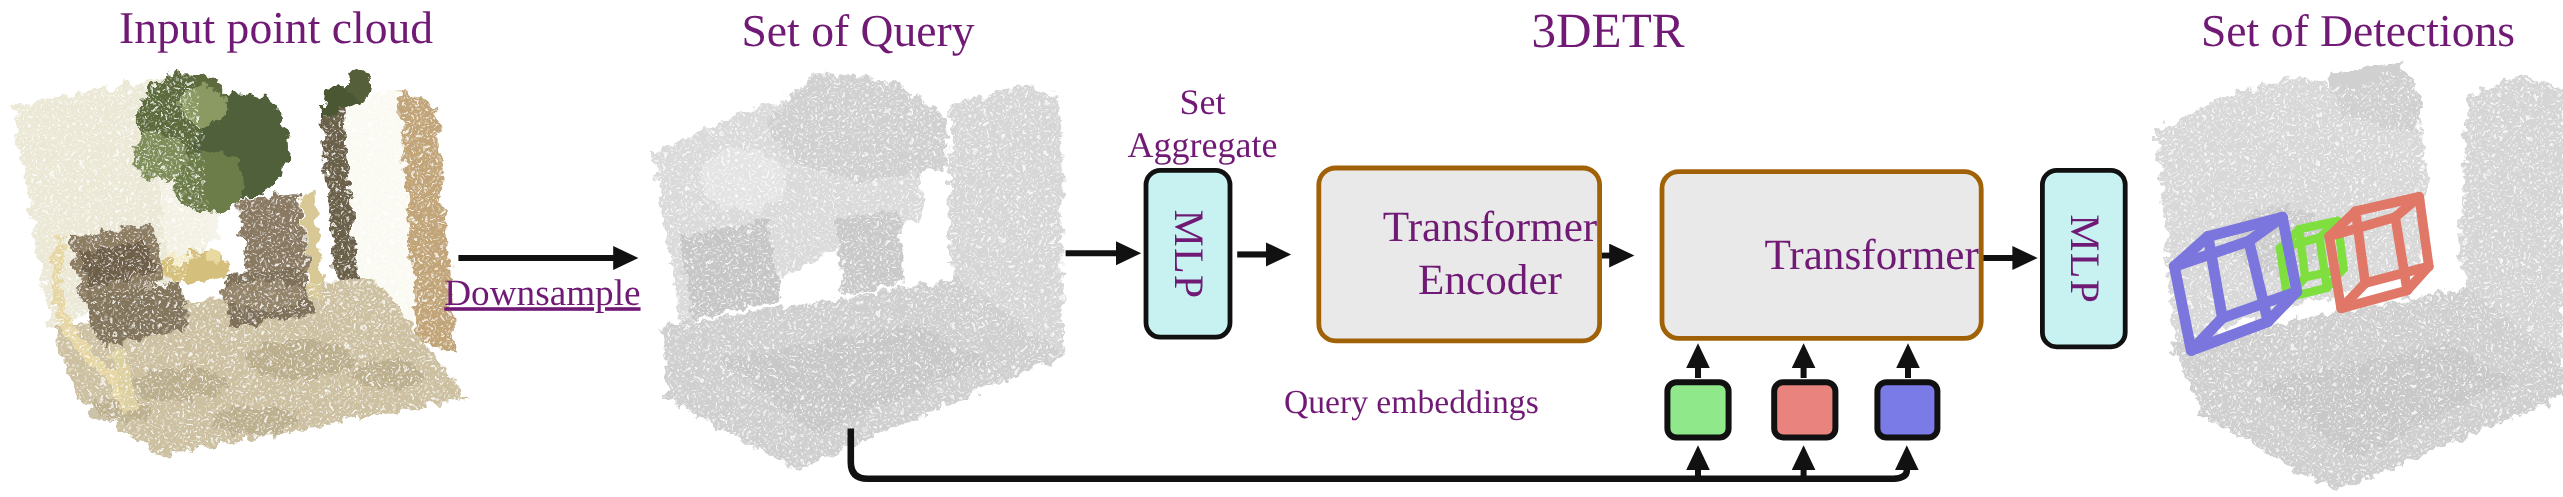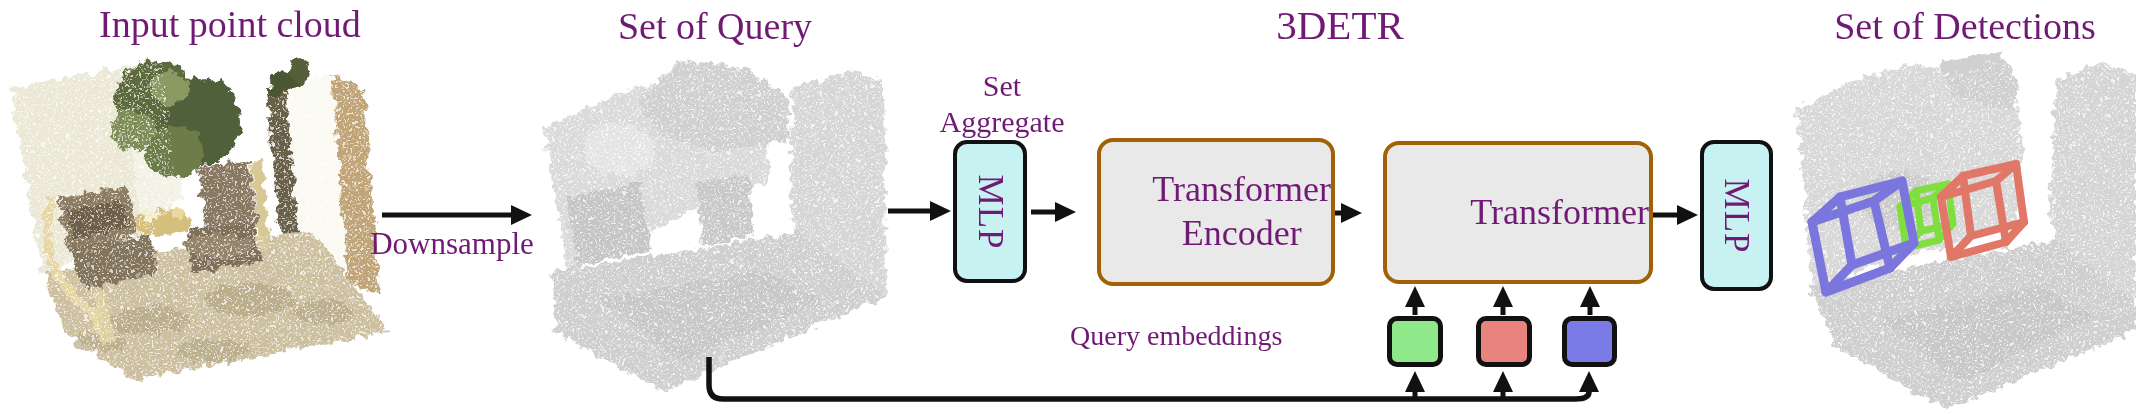--- a/index.html
+++ b/index.html
@@ -11,21 +11,21 @@
     color:#701a75;
     overflow:hidden;
   }
   .art{position:absolute;left:0;top:0;width:2136px;height:414px;}
   .abs{position:absolute;}
   .title{
     font-size:38px;line-height:1.05;white-space:nowrap;
     transform:translateX(-50%);text-align:center;
   }
   .brand{font-size:41px;font-weight:normal;}
-  .lbl{font-size:31px;white-space:nowrap;transform:translateX(-50%);text-align:center;}
+  .lbl{font-size:31px;white-space:nowrap;transform:translateX(-50%);text-align:center;text-decoration:underline;}
   .lbl2{font-size:30px;line-height:1.2;transform:translateX(-50%);text-align:center;white-space:nowrap;}
   .qlbl{font-size:28px;white-space:nowrap;text-align:left;width:308px;}
   .block{
     box-sizing:border-box;border:4px solid #a16207;border-radius:16px;
     display:flex;align-items:center;justify-content:flex-end;
     text-align:center;font-size:36px;line-height:1.22;
     box-shadow:none;
     margin-left:19px;
   }
   .mlpbox{

